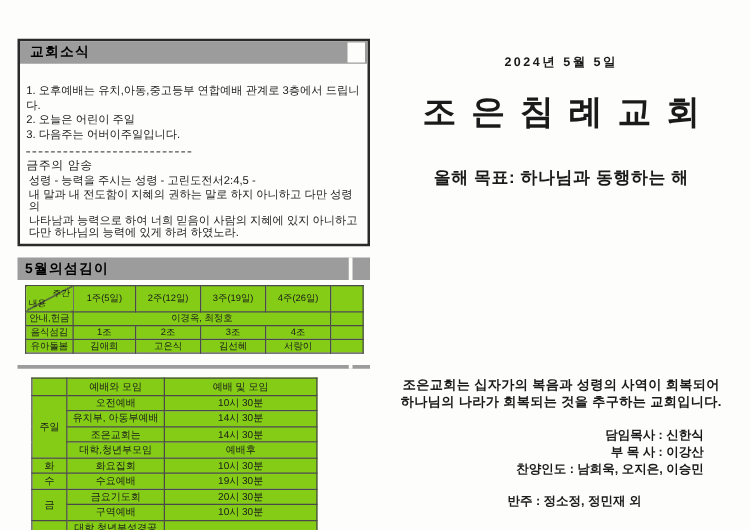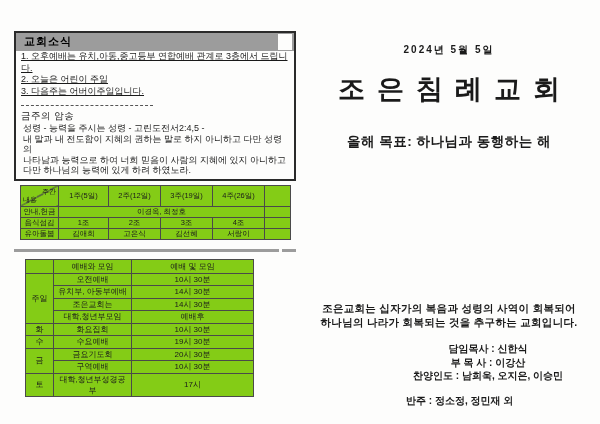--- a/index.html
+++ b/index.html
@@ -10,21 +10,21 @@
   }
   .page{position:relative;width:600px;height:424px;background:#fdfdfc;}
 
   
   .left-col{position:absolute;left:14px;top:31px;width:282px;}
 
   .news-box{border:2px solid #2a2a2a;padding-bottom:3px;background:#fdfdfc;}
   .bar{background:#9c9c9c;color:#000;font-weight:bold;font-size:11px;
        padding:1px 8px 2px;letter-spacing:1px;position:relative;}
   .bar .bar-notch{position:absolute;right:2px;top:1px;bottom:1px;width:14px;background:#fdfdfc;}
-  .news-list{padding:0 5px 0;font-size:9px;line-height:11.5px;text-decoration:underline;}
+  .news-list{padding:16px 5px 0;font-size:9px;line-height:11.5px;}
   .dashes{width:132px;border-top:1.5px dashed #555;margin:8px 5px 4px;}
   .verse-title{font-weight:normal;font-size:9.5px;padding:0 5px;letter-spacing:.5px;}
   .verse-line{font-size:9px;line-height:10.5px;padding:0 7px;}
 
   .bar2{margin-top:9px;background:#9c9c9c;color:#000;font-weight:bold;
         font-size:11px;padding:1px 6px 2px;letter-spacing:1px;position:relative;}
   .bar2 .bar-notch{position:absolute;right:14px;top:0;bottom:0;width:3px;background:#fdfdfc;}
 
   table{border-collapse:collapse;}
   td{border:1px solid #4a4a4a;text-align:center;vertical-align:middle;
@@ -43,21 +43,21 @@
   .schedule-table tr.head td{height:13px;}
 
   
   .right-col{position:absolute;left:303px;top:30px;width:292px;height:394px;text-align:center;margin-top:13px;}
   .date{font-size:10px;font-weight:bold;letter-spacing:2px;}
   .church-name{margin-top:14px;font-size:27px;font-weight:bold;letter-spacing:12px;
                text-indent:12px;white-space:nowrap;font-family:"Liberation Serif","DejaVu Serif",serif;}
   .goal{margin-top:26px;font-size:13.5px;font-weight:bold;letter-spacing:.5px;}
   .mission{position:absolute;top:258px;left:0;right:0;font-size:10.5px;
            font-weight:bold;line-height:14px;letter-spacing:.3px;}
-  .staff{position:absolute;top:299px;left:110px;text-align:center;font-size:10px;
+  .staff{position:absolute;top:299px;left:110px;text-align:right;font-size:10px;
          font-weight:bold;line-height:13.5px;}
   .accompanist{position:absolute;top:351px;left:103px;text-align:left;
          font-size:10px;font-weight:bold;}
 </style>
 </head>
 <body>
 
 <div class="page">
 
   <div class="left-col">
@@ -73,20 +73,24 @@
         <div class="news-item">3. 다음주는 어버이주일입니다.</div>
       </div>
       <div class="dashes"></div>
       <div class="verse-title">금주의 암송</div>
       <div class="verse-line">성령 - 능력을 주시는 성령 - 고린도전서2:4,5 -</div>
       <div class="verse-line">내 말과 내 전도함이 지혜의 권하는 말로 하지 아니하고 다만 성령의</div>
       <div class="verse-line">나타남과 능력으로 하여 너희 믿음이 사람의 지혜에 있지 아니하고</div>
       <div class="verse-line">다만 하나님의 능력에 있게 하려 하였노라.</div>
     </div>
 
+    <div class="bar2">
+      <span>5월의섬김이</span>
+      <span class="bar-notch"></span>
+    </div>
 
     <table class="servers-table">
       <colgroup>
         <col style="width:38px">
           <col style="width:50px">
           <col style="width:52px">
         <col style="width:52px">
           <col style="width:52px">
           <col style="width:26px">
       </colgroup>

